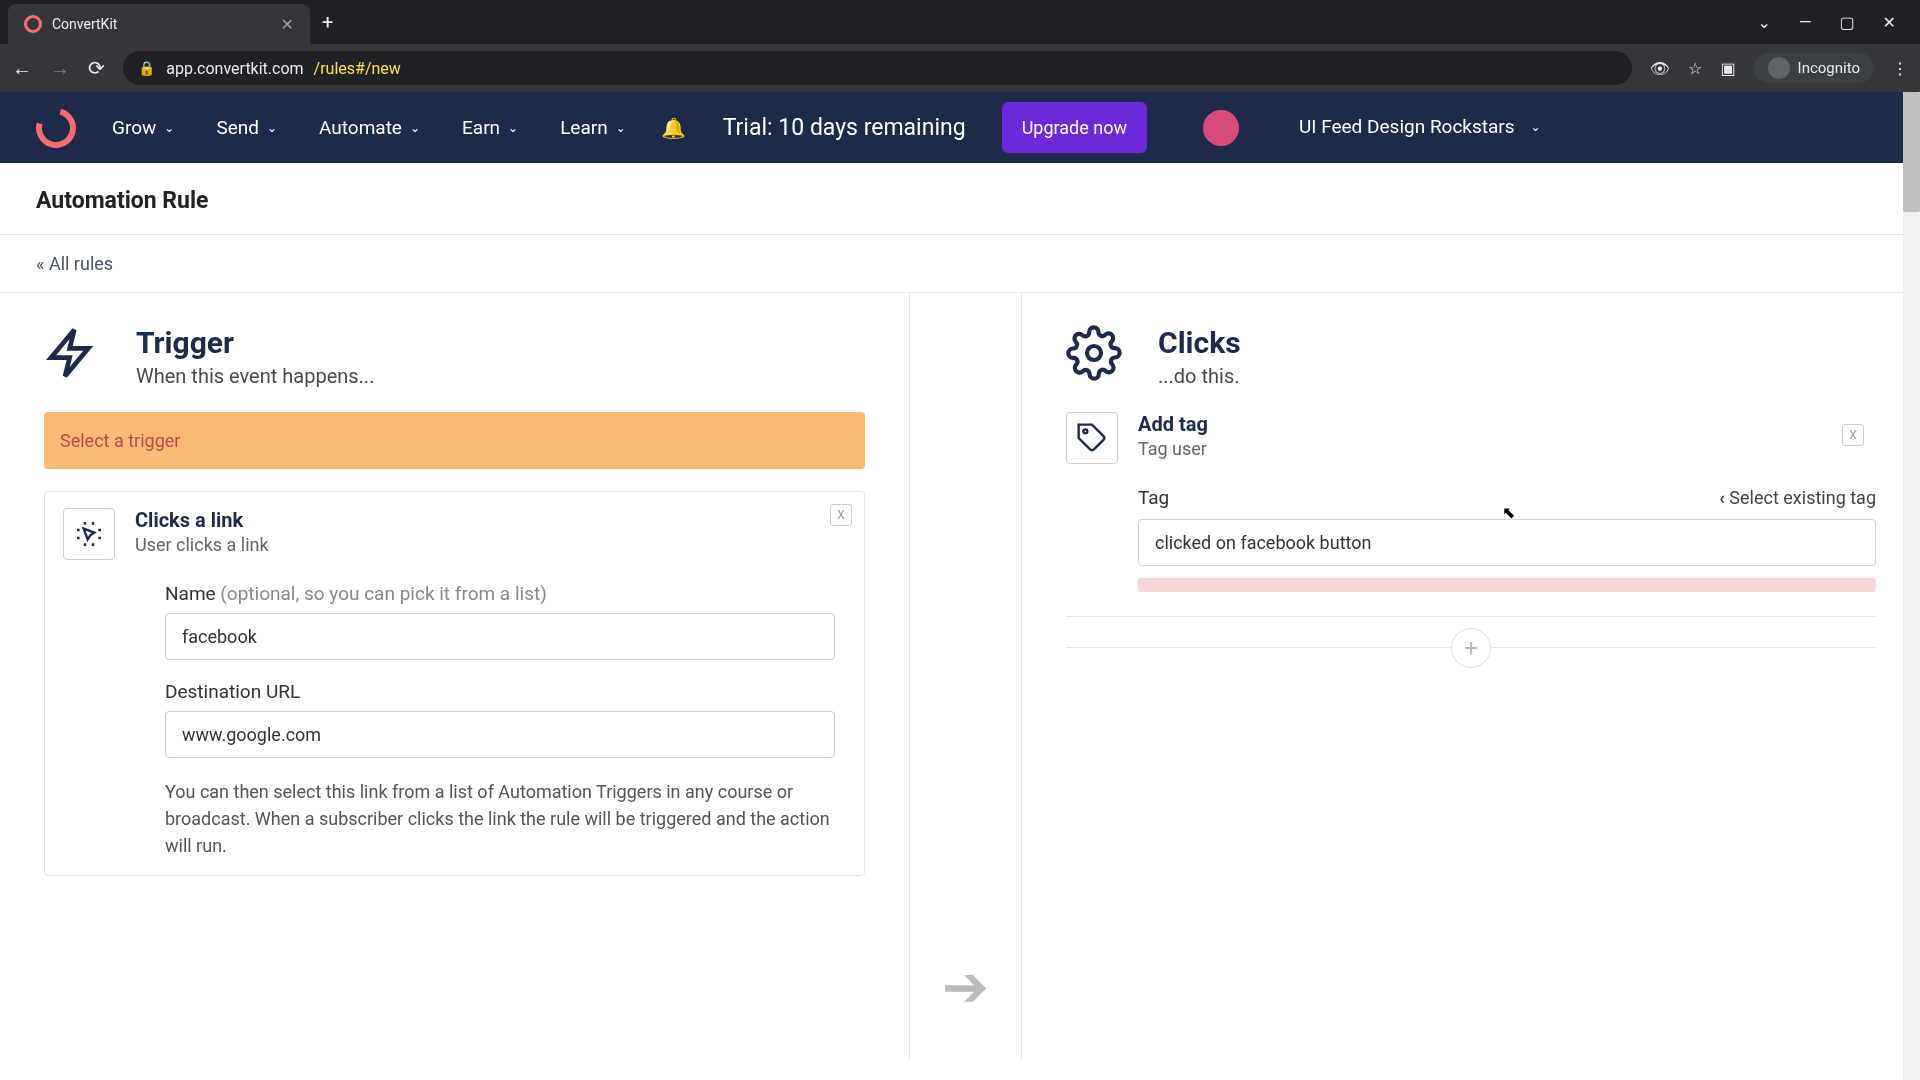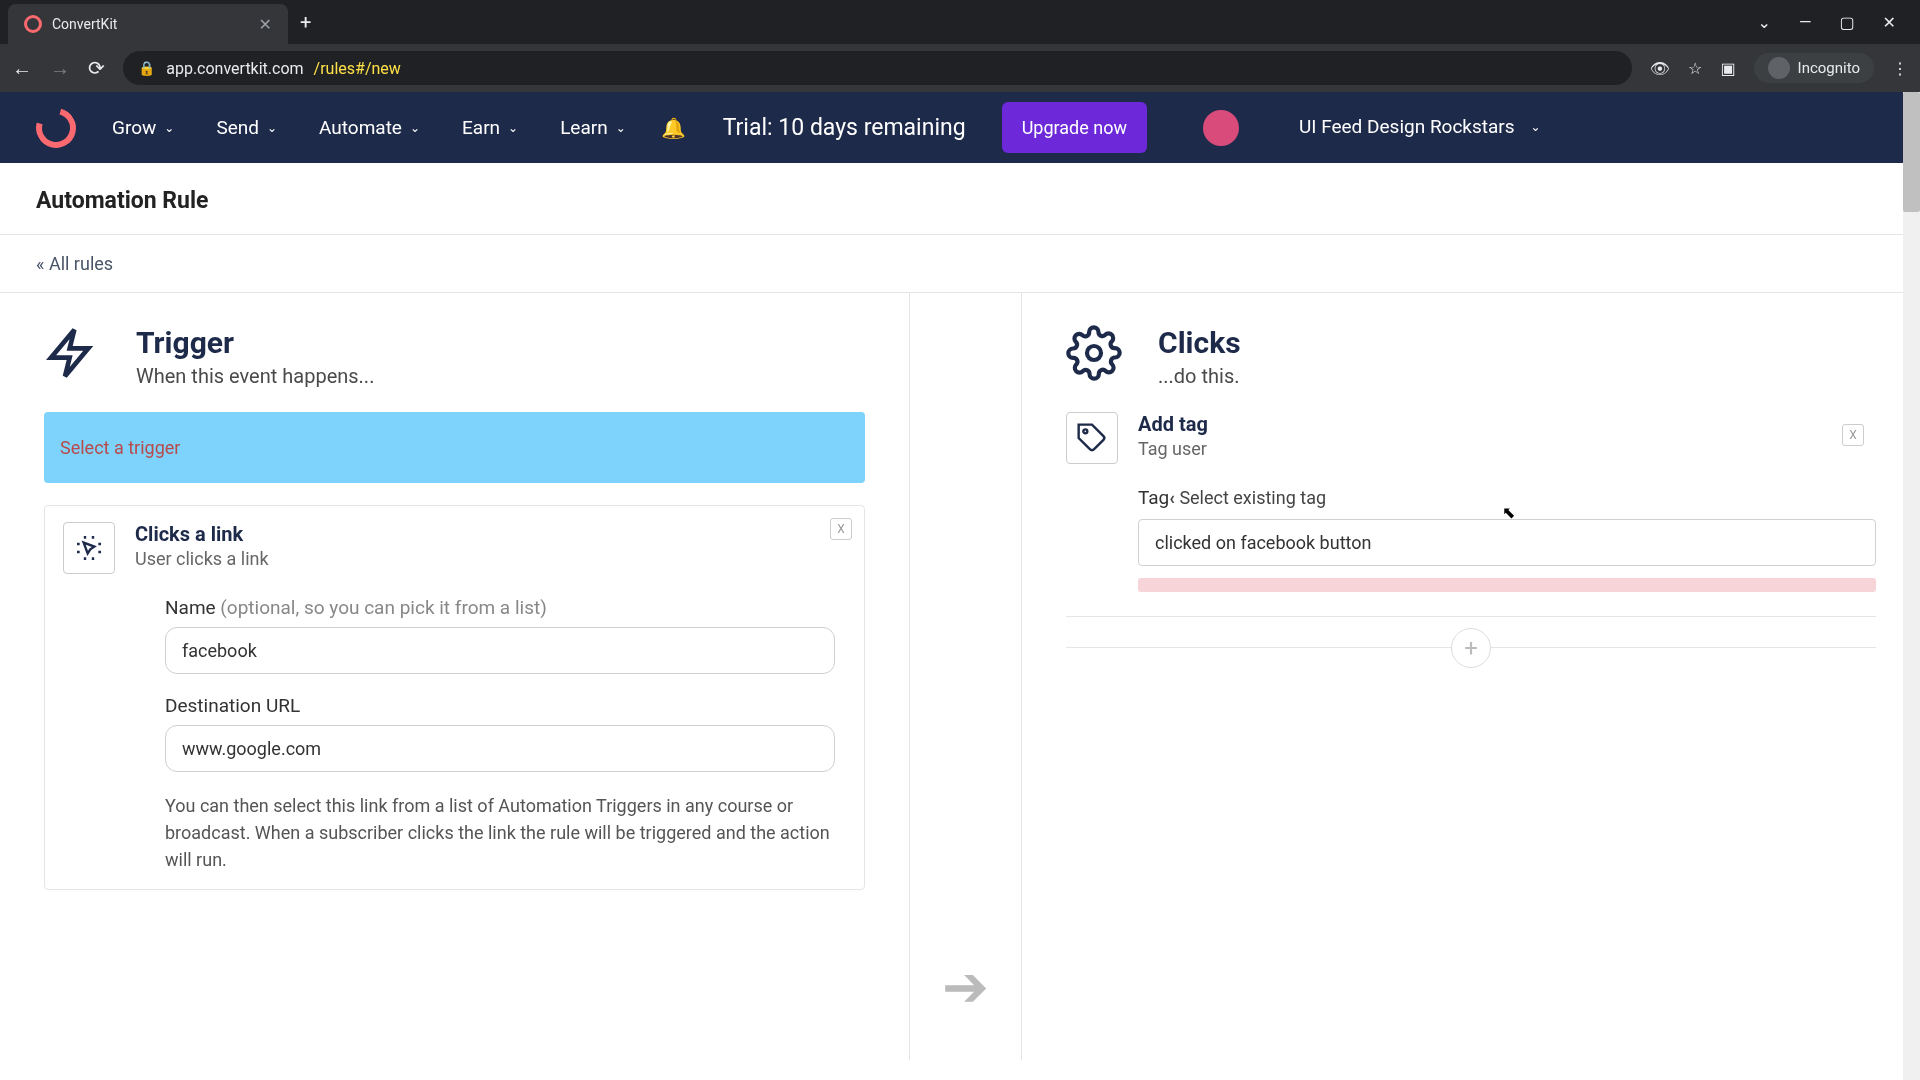--- a/index.html
+++ b/index.html
@@ -1,21 +1,21 @@
 <!DOCTYPE html>
 <html><head>
 <meta charset="utf-8">
 <style>
 * { margin: 0; padding: 0; box-sizing: border-box; font-family: -apple-system, BlinkMacSystemFont, "Segoe UI", Roboto, sans-serif; }
 body { width: 1920px; height: 1080px; overflow: hidden; background: #fff; }
 
 
 .browser-chrome { background: #202124; }
 .tab-bar { display: flex; align-items: center; height: 44px; padding: 0 8px; }
-.tab { display: flex; align-items: center; background: #35363a; border-radius: 8px 8px 0 0; padding: 0 16px; height: 40px; width: 280px; margin-top: 4px; color: #e8eaed; font-size: 14px; gap: 10px; }
+.tab { display: flex; align-items: center; background: #35363a; border-radius: 8px 8px 0 0; padding: 0 16px; height: 40px; width: 302px; margin-top: 4px; color: #e8eaed; font-size: 14px; gap: 10px; }
 .tab-favicon { width: 18px; height: 18px; border-radius: 50%; border: 3px solid #fb6970; }
 .tab-close { margin-left: auto; color: #9aa0a6; font-size: 16px; cursor: pointer; }
 .newtab { color: #e8eaed; font-size: 20px; margin-left: 12px; cursor: pointer; }
 .window-controls { margin-left: auto; display: flex; gap: 28px; color: #e8eaed; align-items: center; padding-right: 16px; font-size: 16px; }
 
 .addr-bar { display: flex; align-items: center; background: #35363a; height: 48px; padding: 0 12px; gap: 18px; }
 .nav-btn { color: #e8eaed; font-size: 20px; cursor: pointer; }
 .nav-btn.disabled { opacity: 0.4; }
 .url-field { flex: 1; background: #202124; border-radius: 20px; height: 34px; display: flex; align-items: center; padding: 0 16px; gap: 10px; color: #e8eaed; font-size: 16px; }
 .url-lock { color: #9aa0a6; font-size: 14px; }
@@ -48,38 +48,38 @@
 .col-left { width: 910px; border-right: 1px solid #e5e5e5; }
 .col-mid { width: 112px; display: flex; align-items: flex-end; justify-content: center; padding-bottom: 40px; border-right: 1px solid #e5e5e5; }
 .arrow-big { color: #bbb; font-size: 56px; }
 .col-right { flex: 1; }
 
 .section-header { display: flex; gap: 36px; align-items: flex-start; margin-bottom: 24px; }
 .section-icon svg { width: 56px; height: 56px; }
 .section-title { font-size: 30px; font-weight: 700; color: #1e2a4a; }
 .section-sub { font-size: 20px; color: #4a4a4a; margin-top: 4px; }
 
-.error-bar { background: #7dd3fc; color: #b84a4a; padding: 25px 16px; border-radius: 4px; font-size: 18px; margin-bottom: 22px; }
+.error-bar { background: #fdba74; color: #b84a4a; padding: 18px 16px; border-radius: 4px; font-size: 18px; margin-bottom: 22px; }
 
 .card { border: 1px solid #e5e5e5; border-radius: 4px; padding: 16px 18px; position: relative; }
 .card-head { display: flex; gap: 20px; align-items: flex-start; }
 .card-icon-box { width: 52px; height: 52px; border: 1px solid #ccc; border-radius: 4px; display: flex; align-items: center; justify-content: center; }
 .card-icon-box svg { width: 32px; height: 32px; }
 .card-title { font-size: 20px; font-weight: 700; color: #1e2a4a; }
 .card-sub { font-size: 18px; color: #666; margin-top: 2px; }
 .card-x { position: absolute; top: 12px; right: 12px; width: 22px; height: 22px; border: 1px solid #ccc; border-radius: 3px; display: flex; align-items: center; justify-content: center; color: #999; font-size: 12px; cursor: pointer; }
 
 .form-block { margin-left: 102px; margin-top: 22px; }
 .field-label { font-size: 19px; color: #333; margin-bottom: 8px; }
 .field-label .hint { color: #888; }
-.text-input { width: 100%; max-width: 670px; border: 1px solid #d0d0d0; border-radius: 12px; padding: 12px 16px; font-size: 18px; color: #333; margin-bottom: 20px; }
+.text-input { width: 100%; max-width: 670px; border: 1px solid #d0d0d0; border-radius: 4px; padding: 12px 16px; font-size: 18px; color: #333; margin-bottom: 20px; }
 .help { font-size: 18px; color: #555; line-height: 1.5; max-width: 670px; }
 
 .action-card { border: 1px solid #e5e5e5; border-top: none; border-left: none; border-right: none; padding-bottom: 24px; margin-bottom: 24px; position: relative; }
-.label-row { display: flex; justify-content: flex-start; align-items: center; margin-bottom: 10px; }
+.label-row { display: flex; justify-content: space-between; align-items: center; margin-bottom: 10px; }
 .label-row .lbl { font-size: 19px; color: #333; }
 .select-link { color: #444; font-size: 18px; cursor: pointer; }
 .select-link::before { content: "‹ "; font-weight: bold; }
 .tag-input { width: 100%; border: 1px solid #d0d0d0; border-radius: 4px; padding: 12px 16px; font-size: 18px; color: #333; }
 .tag-error { height: 14px; background: #f6d4d8; border-radius: 3px; margin-top: 12px; }
 
 .add-circle { width: 40px; height: 40px; border: 1px solid #ddd; border-radius: 50%; display: flex; align-items: center; justify-content: center; color: #bbb; font-size: 24px; margin: 0 auto; cursor: pointer; background: #fff; }
 .divider-line { border-top: 1px solid #e5e5e5; position: relative; margin-top: 30px; }
 .divider-line .add-circle { position: absolute; top: -20px; left: 50%; transform: translateX(-50%); }
 

